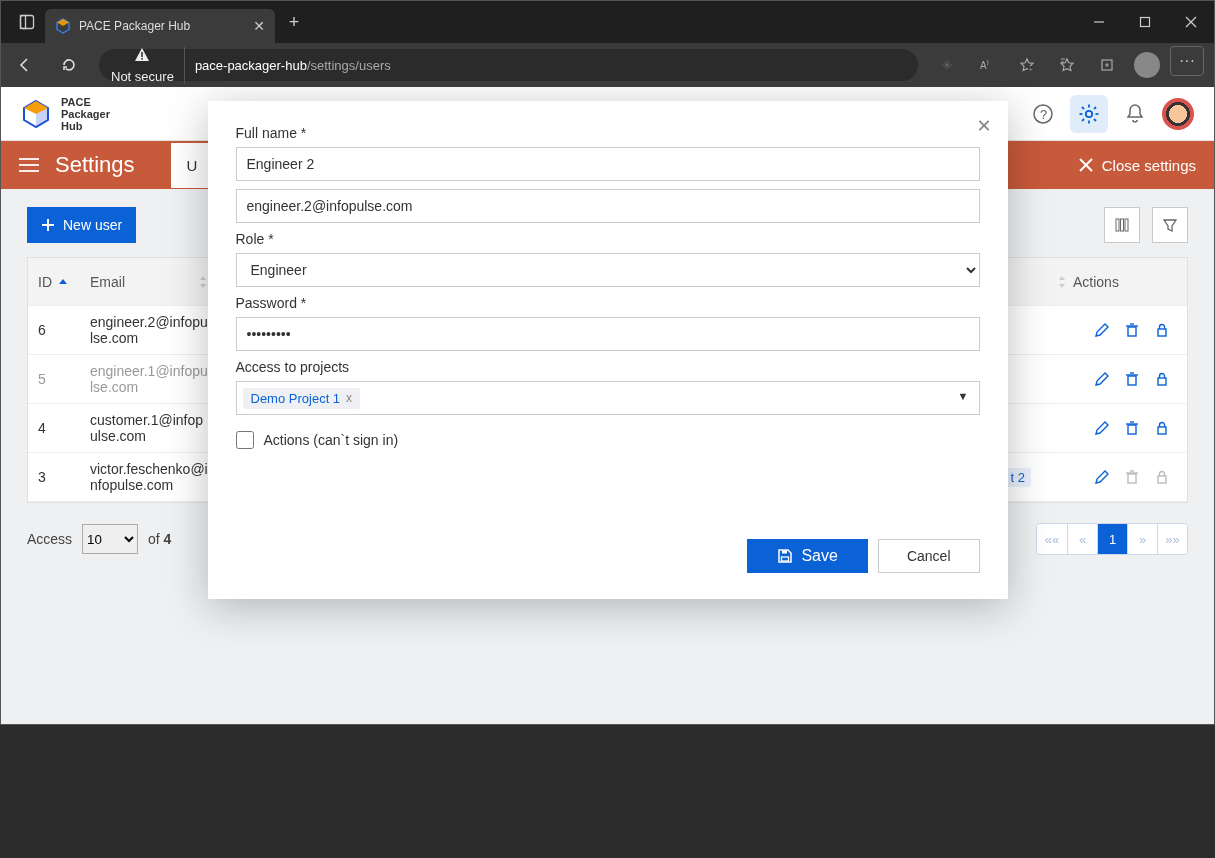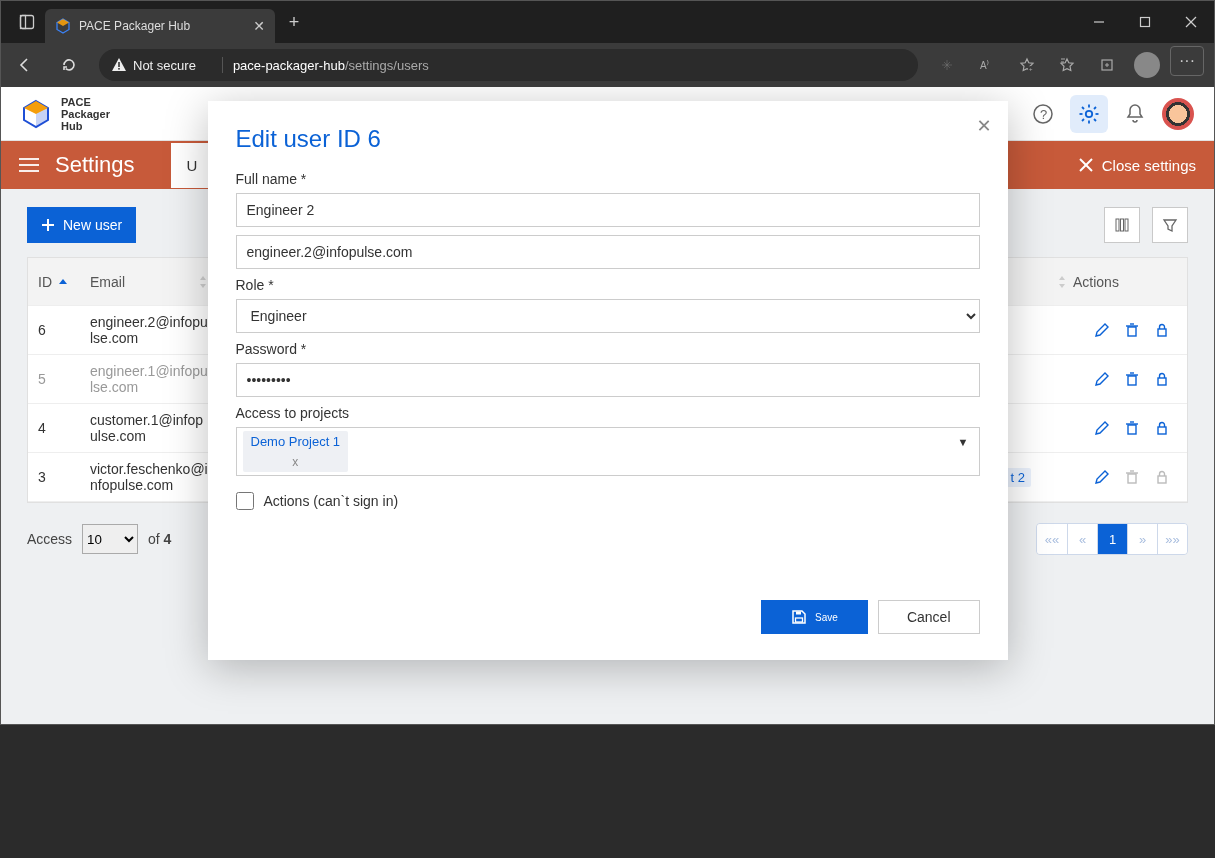--- a/index.html
+++ b/index.html
@@ -14,21 +14,21 @@
 .tab-favicon { width:16px; height:16px; display:flex; align-items:center; justify-content:center; }
 .tab-title { flex:1; white-space:nowrap; overflow:hidden; text-overflow:ellipsis; }
 .tab-close { color:#ccc; font-size:14px; }
 .new-tab-btn { width:30px; height:30px; margin-left:4px; color:#ccc; display:flex; align-items:center; justify-content:center; font-size:18px;}
 .win-controls { margin-left:auto; display:flex; }
 .win-btn { width:46px; height:34px; display:flex; align-items:center; justify-content:center; color:#ccc; font-size:12px; }
 
 .addrbar { height: 44px; background: #3b3b3b; display:flex; align-items:center; padding: 0 4px; gap:4px; }
 .nav-btn { width:40px; height:40px; display:flex; align-items:center; justify-content:center; color:#ccc; border-radius:4px; }
 .url-box { flex:1; height:32px; background:#2b2b2b; border-radius:16px; display:flex; align-items:center; padding:0 12px; color:#ccc; font-size:13px; gap:10px; margin: 0 6px;}
-.url-sec-warn { display:flex; align-items:center; gap:6px; color:#eee; padding-right:26px; border-right:1px solid #555; }
+.url-sec-warn { display:flex; align-items:center; gap:6px; color:#eee; padding-right:10px; border-right:1px solid #555;flex-direction:column; }
 .url-text .host { color:#fff; }
 .url-text .path { color:#aaa; }
 .toolbar-icons { display:flex; gap:2px; }
 .toolbar-icons .tb-btn { width:38px; height:38px; display:flex; align-items:center; justify-content:center; color:#bbb; }
 .tb-avatar { width:26px; height:26px; border-radius:50%; background:#888; }
 .tb-more { width:34px; height:30px; border:1px solid #666; border-radius:4px; display:flex; align-items:center; justify-content:center; color:#ccc; margin:0 6px 0 2px;}
 
 
 .viewport { flex:1; background:#eef0f2; position:relative; overflow:hidden; }
 
@@ -85,26 +85,26 @@
 .overlay { position:absolute; inset:0; display:flex; align-items:flex-start; justify-content:center; }
 .modal { width:800px; margin-top:14px; background:#fff; box-shadow:0 8px 40px rgba(0,0,0,.25); padding:24px 28px 26px; position:relative;}
 .modal-close { position:absolute; top:14px; right:16px; color:#888; font-size:18px; background:none; border:none;}
 .modal-title { color:#0b62d6; font-size:24px; font-weight:400; margin-bottom:18px;}
 .form-group { margin-bottom:8px; }
 .form-label { font-size:14px; color:#333; margin-bottom:6px; display:block;}
 .form-control { width:100%; height:34px; border:1px solid #ccc; padding:0 10px; font-size:14px; color:#333;}
 select.form-control { background:#fff;}
 .multi-select { width:100%; min-height:34px; border:1px solid #ccc; padding:3px 28px 3px 6px; display:flex; align-items:center; position:relative; }
 .multi-select::after { content:"▼"; position:absolute; right:10px; top:8px; font-size:11px; color:#333;}
-.tag { background:#eef0f4; color:#0b62d6; font-size:13px; padding:3px 8px; border-radius:2px; display:inline-flex; align-items:center; gap:6px;flex-direction:column;}
+.tag { background:#eef0f4; color:#0b62d6; font-size:13px; padding:3px 8px; border-radius:2px; display:inline-flex; align-items:center; gap:6px;}
 .tag .tag-x { color:#888; font-size:12px;}
 .checkbox-row { display:flex; align-items:center; gap:10px; margin-top:16px; font-size:14px; color:#333;}
 .checkbox-row input { width:18px; height:18px;}
 .modal-footer { display:flex; justify-content:flex-end; gap:10px; margin-top:90px;}
-.btn-primary { background:#0b62d6; color:#fff; border:none; height:34px; padding:0 30px; font-size:10px; display:flex; align-items:center; gap:8px;}
+.btn-primary { background:#0b62d6; color:#fff; border:none; height:34px; padding:0 30px; font-size:16px; display:flex; align-items:center; gap:8px;}
 .btn-default { background:#fff; border:1px solid #ccc; height:34px; padding:0 28px; font-size:14px; color:#333;}
 
 svg { display:block; }
 </style>
 </head>
 <body>
 
 <div class="browser-window">
 
   <div class="titlebar">
@@ -461,21 +461,20 @@
           <div class="pg active">1</div>
           <div class="pg disabled">»</div>
           <div class="pg disabled">»»</div>
         </div>
       </div>
     </div>
 
     <div class="overlay">
       <div class="modal">
         <button class="modal-close">✕</button>
-        <div class="modal-title">Edit user ID 6</div>
 
         <div class="form-group">
           <label class="form-label">Full name *</label>
           <input class="form-control" value="Engineer 2" style="">
         </div>
         <div class="form-group">
           <input class="form-control" value="engineer.2@infopulse.com" style="">
         </div>
         <div class="form-group">
           <label class="form-label">Role *</label>

